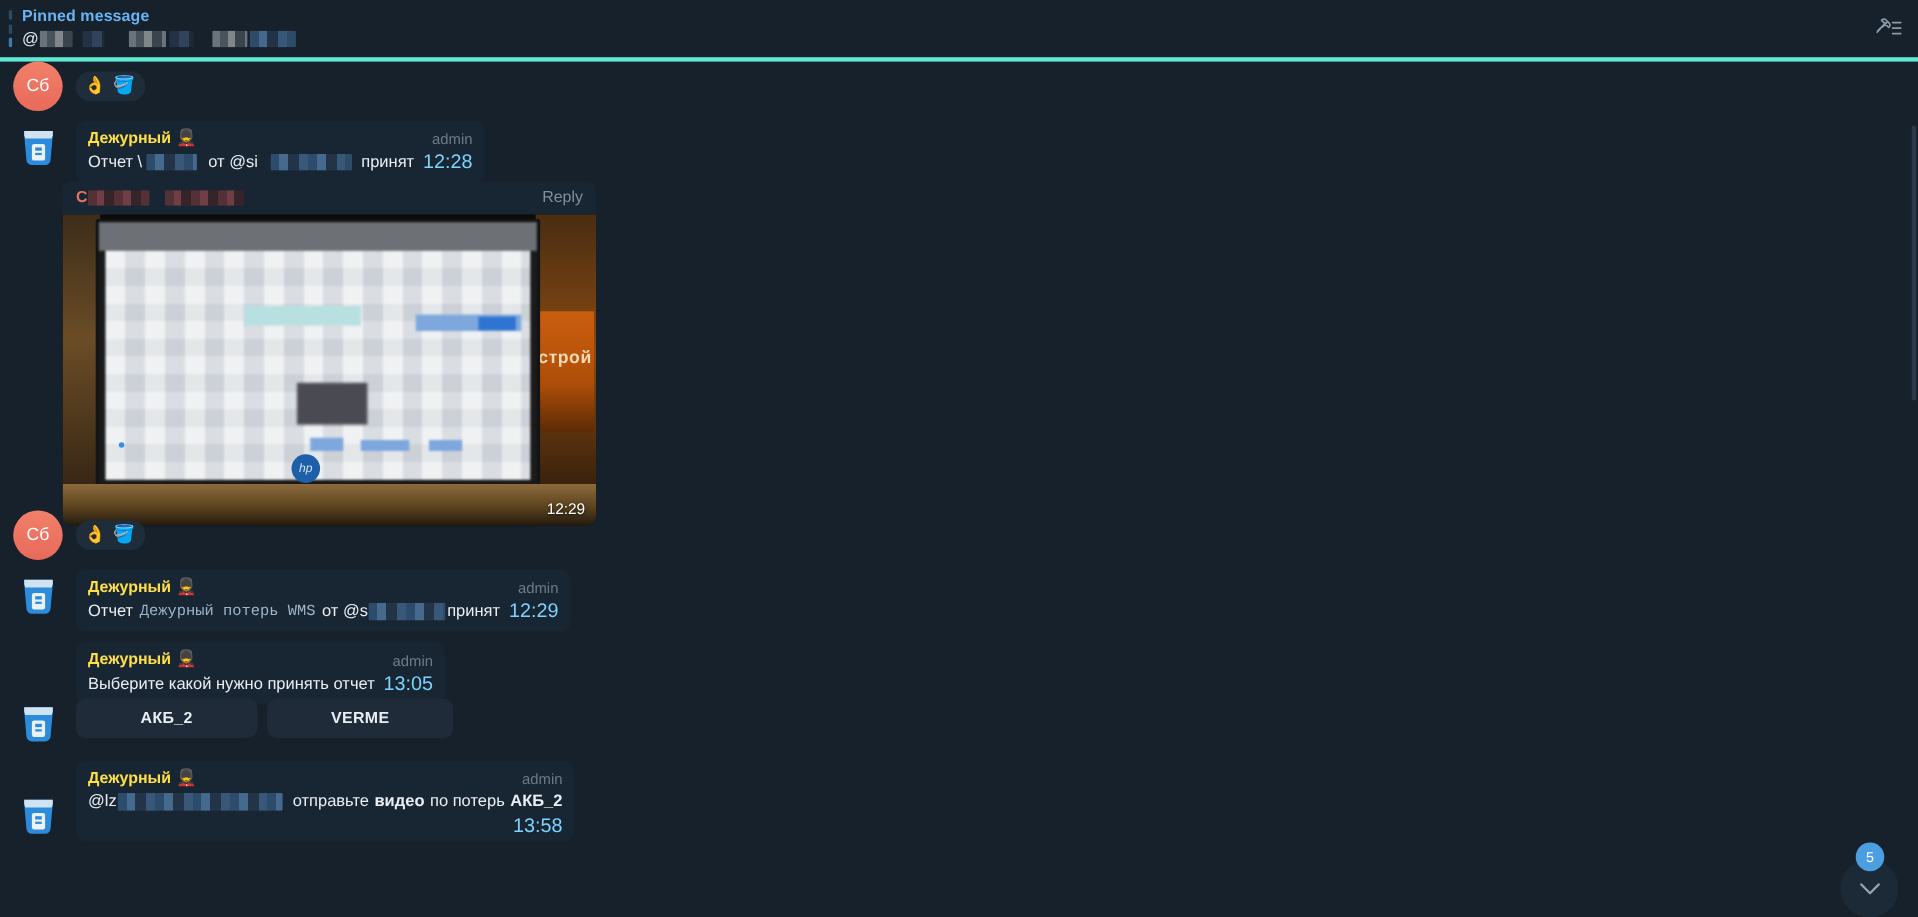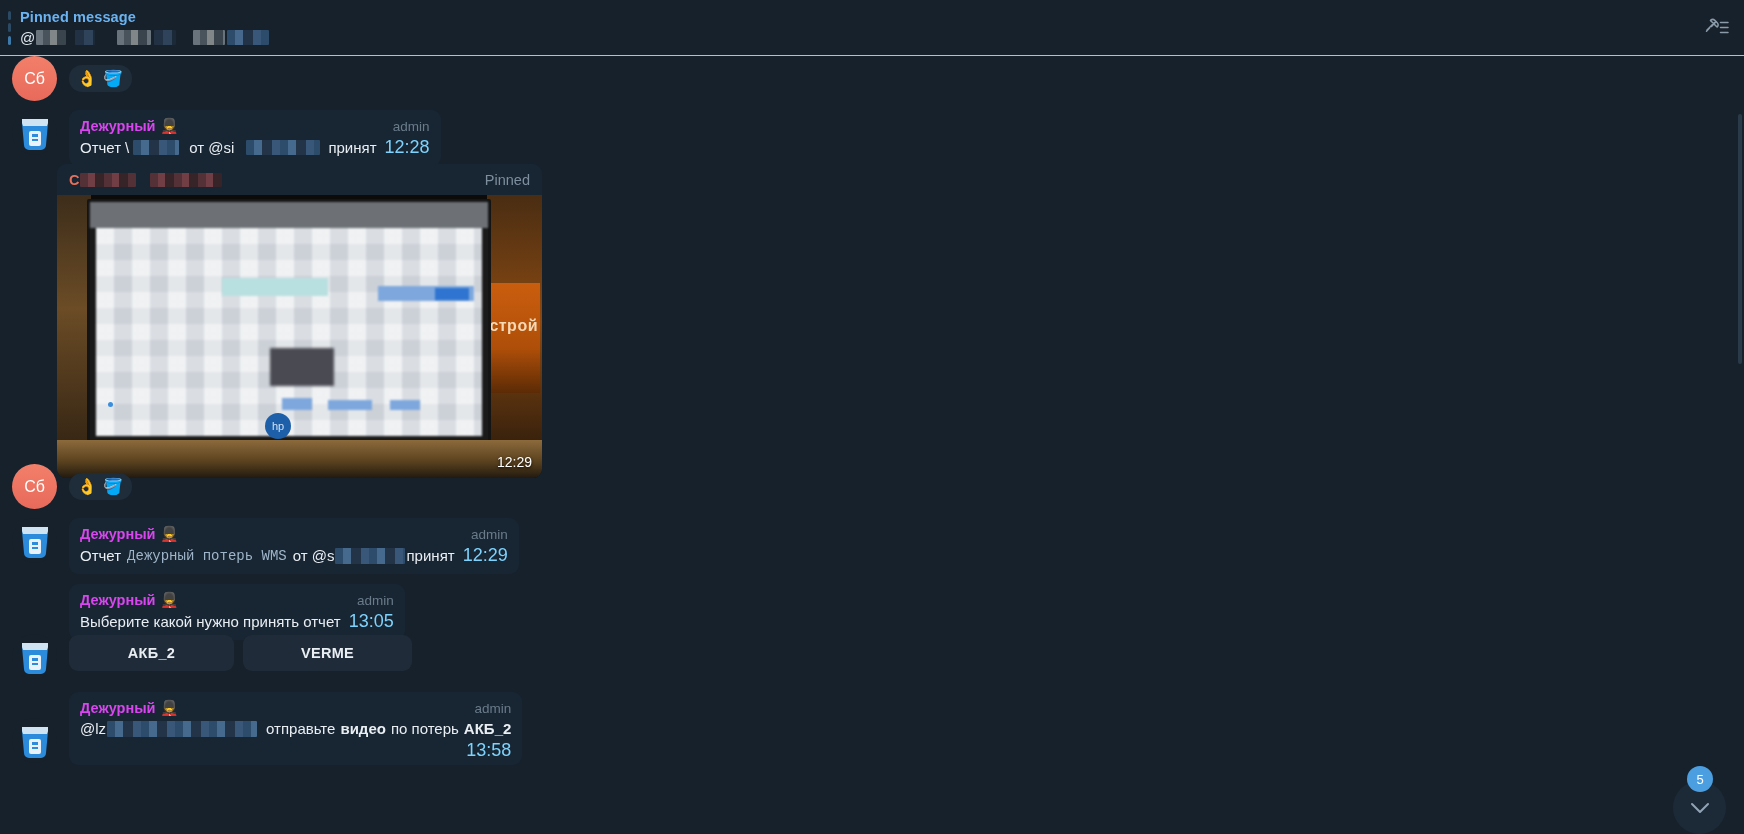--- a/index.html
+++ b/index.html
@@ -9,21 +9,21 @@
     font-family: "Liberation Sans", sans-serif;
     overflow: hidden;
   }
 
   .app { position: relative; width: 1744px; height: 834px; background: #17212b; }
 
   
   .pinned-bar {
     position: absolute; left: 0; top: 0; width: 1744px; height: 56px;
     background: #17212b;
-    border-bottom: 1px solid #5eead4;
+    border-bottom: 4px solid #5eead4;
     display: flex; align-items: center;
   }
   .pin-marks {
     width: 3px; height: 34px; margin-left: 8px; margin-right: 9px;
     display: flex; flex-direction: column; justify-content: space-between;
   }
   .pin-marks span { display:block; width: 3px; height: 9px; background: #3d7aab; border-radius: 2px; }
   .pin-marks span.dim { background: #2c4a63; }
   .pinned-text { display: flex; flex-direction: column; justify-content: center; }
   .pinned-title {
@@ -89,21 +89,21 @@
     background: #1f2c3a; border-radius: 13px; padding: 3px 9px 3px 8px; height: 27px;
   }
   .reactions .emo { font-size: 16px; line-height: 1; }
 
   
   .bubble {
     background: #182533; border-radius: 9px; padding: 6px 11px 7px 11px;
     position: relative; color: #e9eef3; max-width: 1000px;
   }
   .bubble .sender {
-    color: #d946ef; font-size: 14.5px; font-weight: bold; line-height: 20px;
+    color: #fde047; font-size: 14.5px; font-weight: bold; line-height: 20px;
     display: flex; align-items: center; gap: 5px;
   }
   .badge-admin {
     color: #6a7b8a; font-size: 13.5px; font-weight: normal; margin-left: auto; padding-left: 38px;
   }
   .bubble .line1 { display:flex; align-items:center; justify-content: space-between; gap: 10px; }
   .msg-text {
     font-size: 15px; line-height: 22px; color: #e9eef3;
     display: flex; align-items: center; flex-wrap: nowrap;
   }
@@ -162,21 +162,21 @@
     position:absolute; left:30px; bottom:14px; width:404px; height:22px;
     background: linear-gradient(180deg,#2b2b2b,#151515); border-radius:2px;
   }
   .photo .desk {
     position:absolute; left:0; bottom:0; width:100%; height:38px;
     background: linear-gradient(180deg,#8c6a3c 0%,#5c431f 55%,#221a0f 100%);
   }
   .photo .hp {
     position:absolute; left:208px; top:218px; width:26px; height:26px; border-radius:50%;
     background:#1d5fa8; color:#cfe3f7; font-size:11px; display:flex; align-items:center; justify-content:center;
-    filter: blur(.3px);
+    font-style: italic; filter: blur(.3px);
   }
   .photo .blue-dot { position:absolute; left:18px; top:200px; width:5px;height:5px;border-radius:50%;background:#3b8ede;}
   .photo-time {
     position:absolute; right:10px; bottom:8px; color:#fff; font-size:14px;
     text-shadow: 0 1px 3px rgba(0,0,0,.85);
   }
 
   
   .kb { position:absolute; display:flex; gap:9px; }
   .kb-btn {
@@ -281,21 +281,21 @@
       </div>
     </div>
 
     <div class="photo-msg" style="left:57px; top:108px; width:485px;">
       <div class="reply-head">
         <div class="reply-name">
           <span class="initial">С</span>
           <span class="redact red" style="width:56px;height:14px;margin-left:1px;"></span>
           <span class="redact red" style="width:72px;height:14px;margin-left:14px;"></span>
         </div>
-        <div class="reply-word">Pinned</div>
+        <div class="reply-word">Reply</div>
       </div>
       <div class="photo">
         <div class="wall-l"></div>
         <div class="wall-r"></div>
         <div class="orange"></div>
         <div class="orange-text">строй</div>
         <div class="monitor">
           <div class="screen"></div>
           <div class="s-top"></div>
           <div class="s-band" style="left:132px; top:76px; width:106px; height:18px;"></div>

